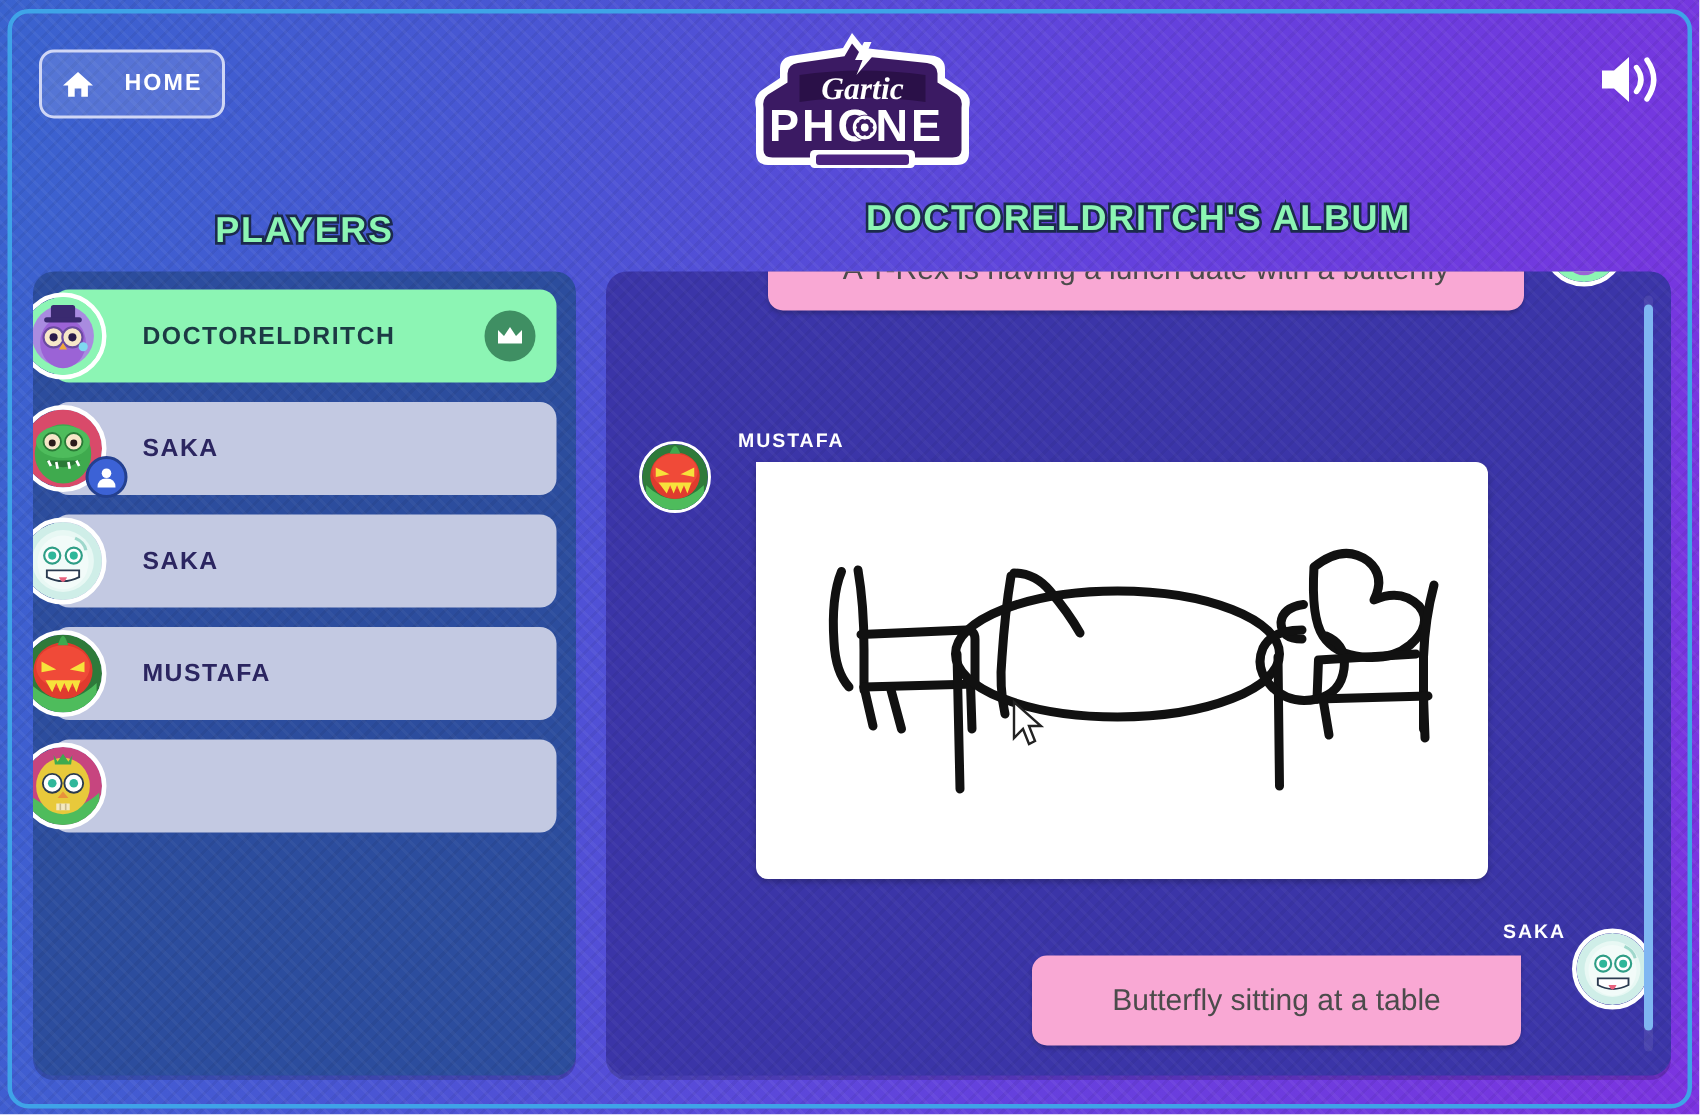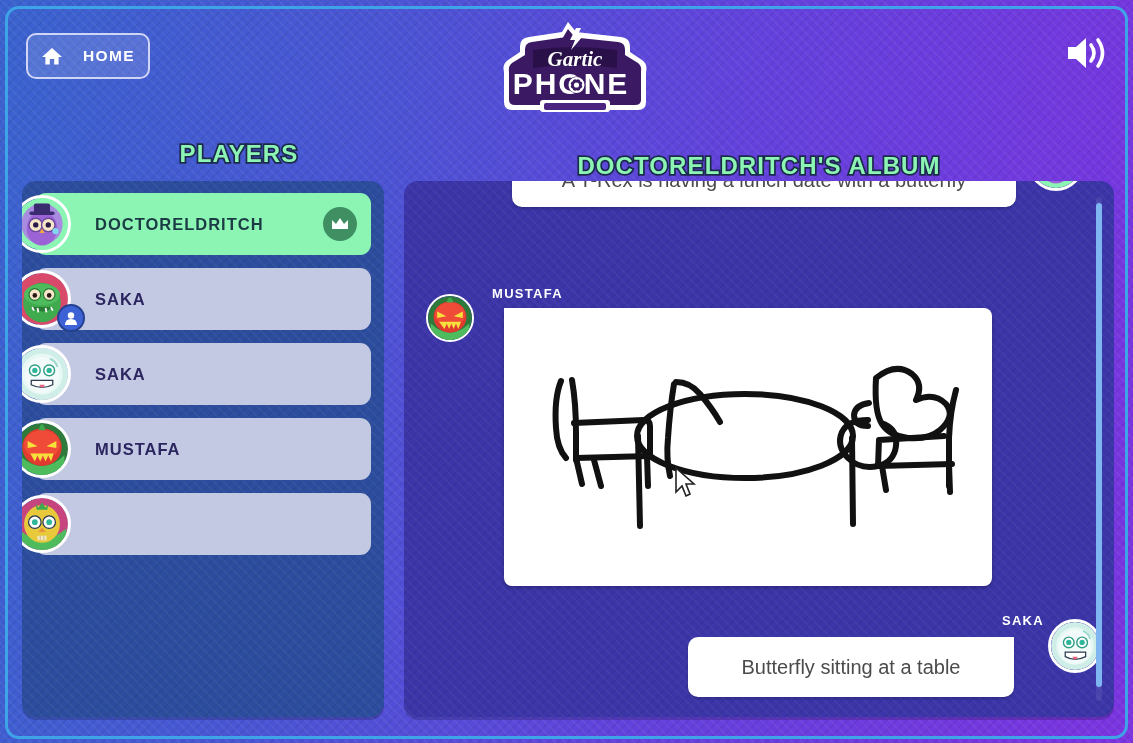--- a/index.html
+++ b/index.html
@@ -77,22 +77,22 @@
     position: absolute;
     font-size: 24px;
     font-weight: bold;
     letter-spacing: 1.1px;
     color: #8cf5b4;
     -webkit-text-stroke: 3.5px #1b2a4d;
     paint-order: stroke fill;
     white-space: nowrap;
     z-index: 11;
   }
-  #players-title { left: 0; top: 140px; width: 406px; text-align: center; margin-left: 36px; }
-  #album-title   { left: 404px; top: 152px; width: 710px; text-align: center; }
+  #players-title { left: 0; top: 140px; width: 406px; text-align: center; }
+  #album-title   { left: 404px; top: 132px; width: 710px; text-align: center; }
 
   
   .players-panel {
     position: absolute;
     left: 22px; top: 181px;
     width: 362px; height: 536px;
     background: #2c4d9e;
     border-radius: 14px;
     box-shadow: 0 3px 0 rgba(0,0,0,.18);
     z-index: 10;
@@ -205,21 +205,21 @@
     border-radius: 3px;
     background: #7fb6f2;
     cursor: grab;
   }
 
   
   .entry { position: relative; }
 
   
   .bubble-text {
-    background: #ffffff;
+    background: #f9a8d4;
     color: #4b4b4b;
     font-size: 20px;
     line-height: 26px;
     text-align: center;
     padding: 14px 22px;
     border-radius: 10px;
     box-shadow: 0 2px 3px rgba(0,0,0,.2);
   }
 
   .entry-top {

